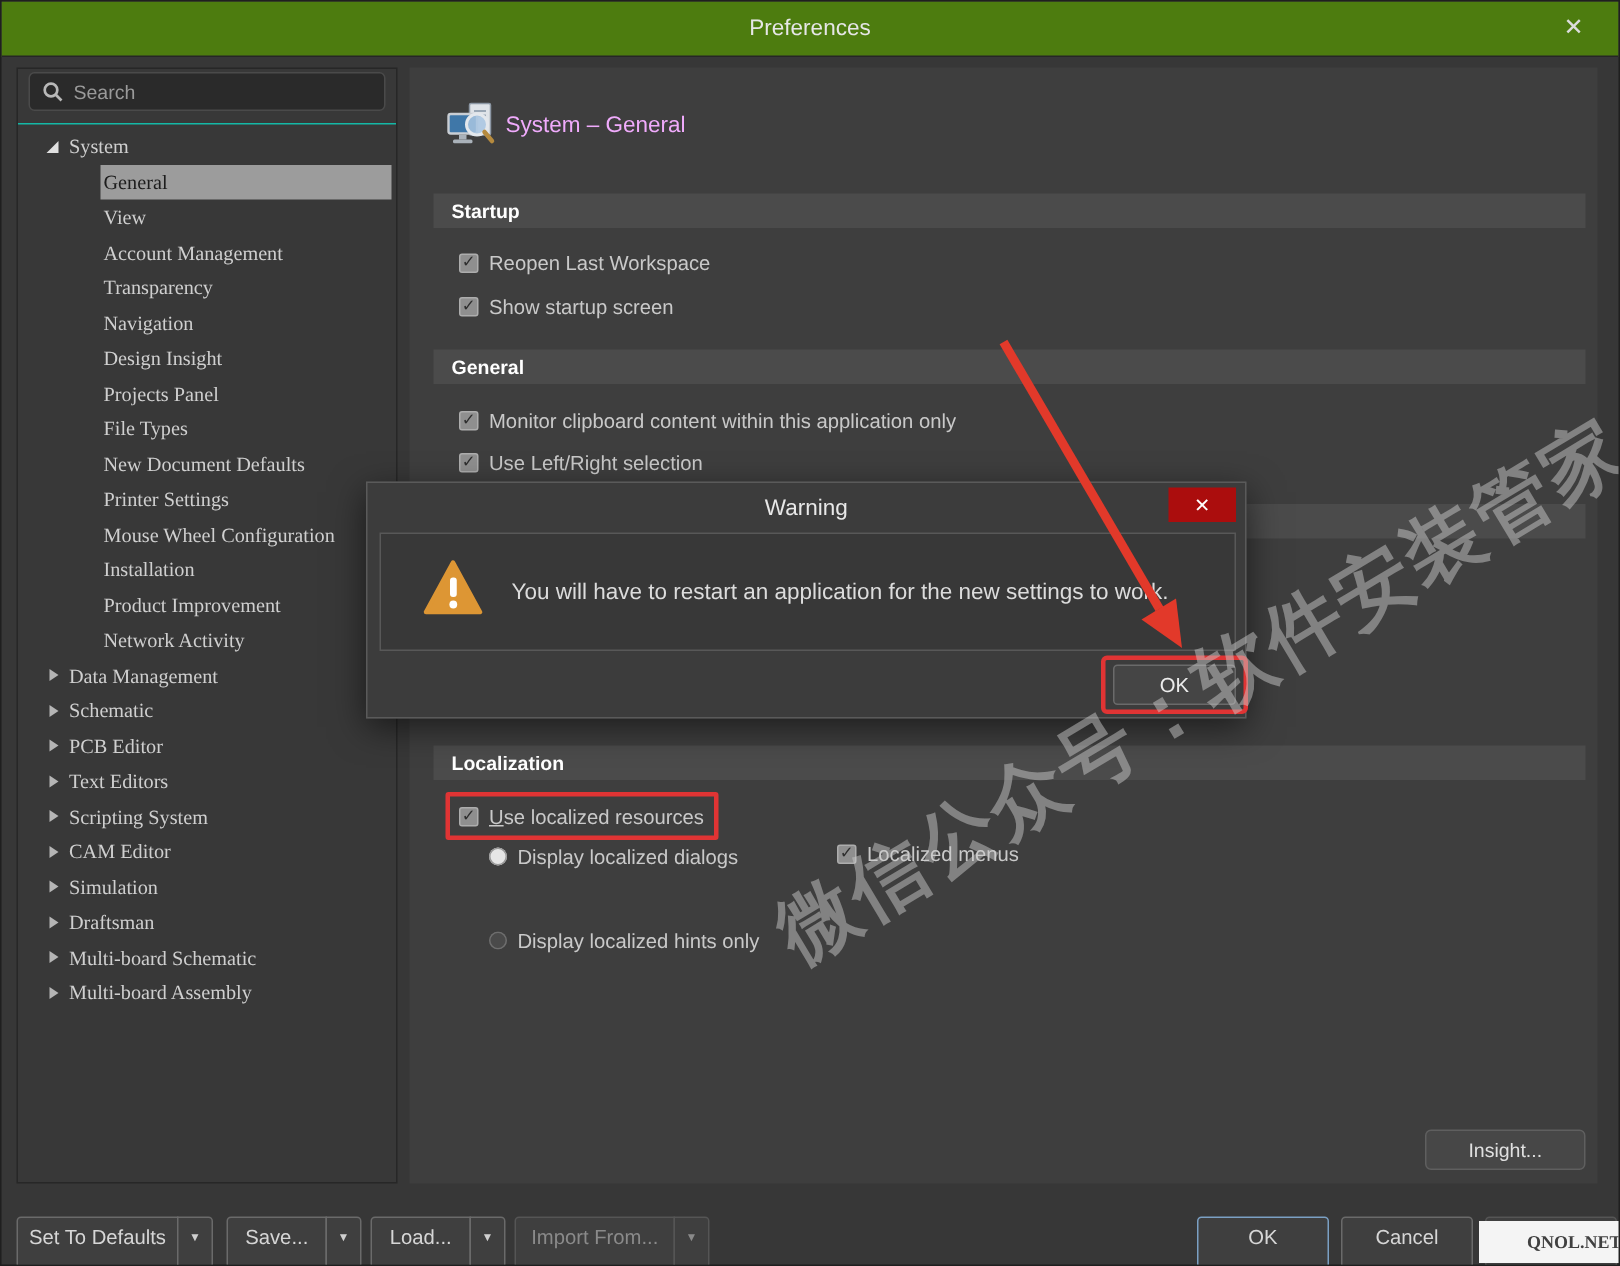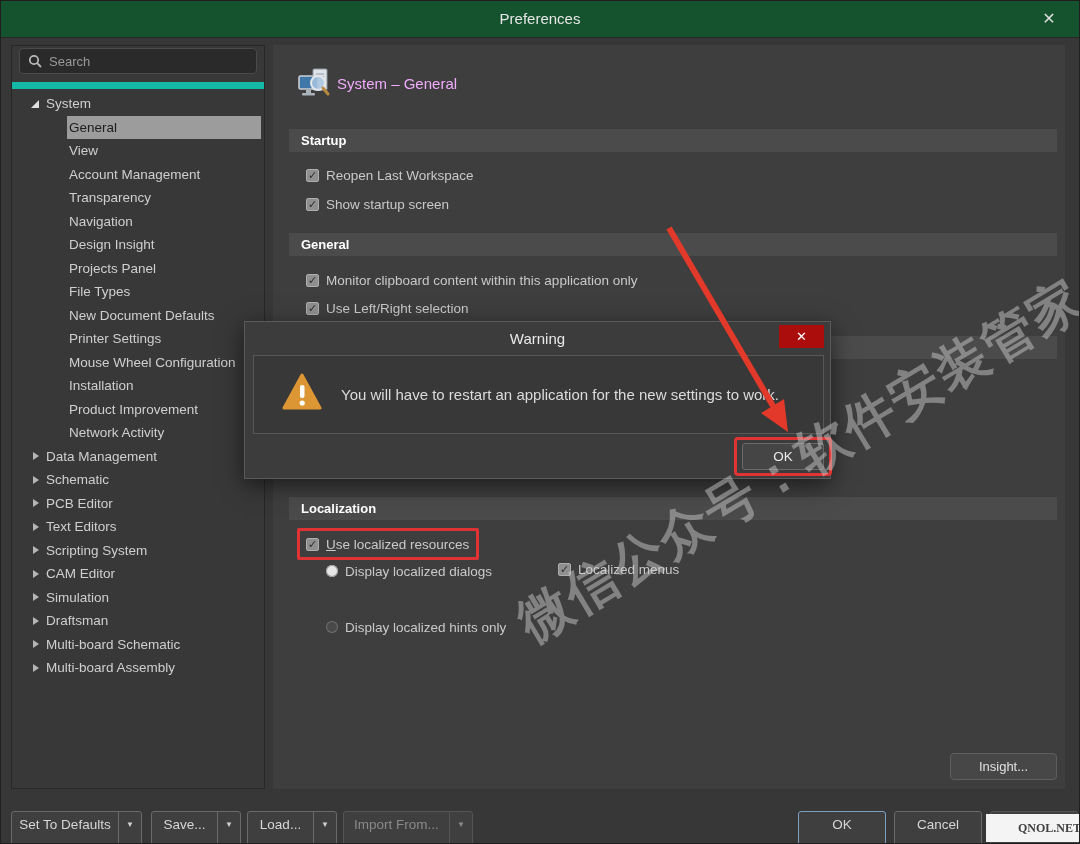--- a/index.html
+++ b/index.html
@@ -1,30 +1,30 @@
 <!DOCTYPE html>
 <html><head>
 <meta charset="utf-8">
 <style>
   * { margin:0; padding:0; box-sizing:border-box; }
   html,body { background:#222; }
   body { font-family:"Liberation Sans","DejaVu Sans",sans-serif; }
   .window { position:relative; width:1080px; height:844px; background:#373737; border:1px solid #1f1f1f; overflow:hidden; }
 
   
-  .titlebar { position:absolute; left:0; top:0; width:100%; height:37px; background:#14532d; border-bottom:1px solid #262626; }
+  .titlebar { position:absolute; left:0; top:0; width:100%; height:37px; background:#4d7c0f; border-bottom:1px solid #262626; }
   .titlebar-title { position:absolute; left:0; right:0; top:9px; text-align:center; color:#e6e6e6; font-size:15px; }
   .titlebar-close { position:absolute; right:18px; top:6px; width:24px; height:24px; color:#dcdcdc; font-size:16px; text-align:center; line-height:24px; cursor:pointer; }
 
   
   .sidebar { position:absolute; left:10px; top:44px; width:254px; height:744px; background:#383838; border:1px solid #272727; }
   .searchbox { position:absolute; left:7px; top:2px; width:238px; height:26px; background:#2a2a2a; border:1px solid #4a4a4a; border-radius:4px; display:flex; align-items:center; padding:0 8px; gap:7px; }
   .searchbox input { background:transparent; border:none; outline:none; color:#cfcfcf; font-size:13px; width:180px; font-family:inherit; }
   .searchbox input::placeholder { color:#9a9a9a; opacity:1; }
-  .tree { position:absolute; left:0; top:36px; right:0; bottom:0; border-top:7px solid #14b8a6; padding-top:3px; overflow:hidden; }
+  .tree { position:absolute; left:0; top:36px; right:0; bottom:0; border-top:1px solid #14b8a6; padding-top:3px; overflow:hidden;font-family:Liberation Serif, serif; }
   .tree-row { position:relative; height:23.5px; line-height:23.5px; font-size:13.5px; color:#cfcfcf; display:flex; align-items:center; cursor:default; }
   .tree-row.level0 { padding-left:18px; }
   .tree-row.level1 { margin-left:55px; padding-left:2px; }
   .tree-row.selected { background:#9c9c9c; color:#1d1d1d; margin-right:3px; }
   .tri { width:12px; height:12px; display:inline-block; margin-right:4px; position:relative; flex:0 0 12px; }
   .tri.exp::before { content:""; position:absolute; left:1px; top:2px; width:0; height:0; border-bottom:8px solid #e0e0e0; border-left:8px solid transparent; }
   .tri.col::before { content:""; position:absolute; left:3px; top:2px; width:0; height:0; border-top:4.5px solid transparent; border-bottom:4.5px solid transparent; border-left:6px solid #b5b5b5; }
 
   
   .main { position:absolute; left:272px; top:44px; width:792px; height:744px; background:#3e3e3e; }

